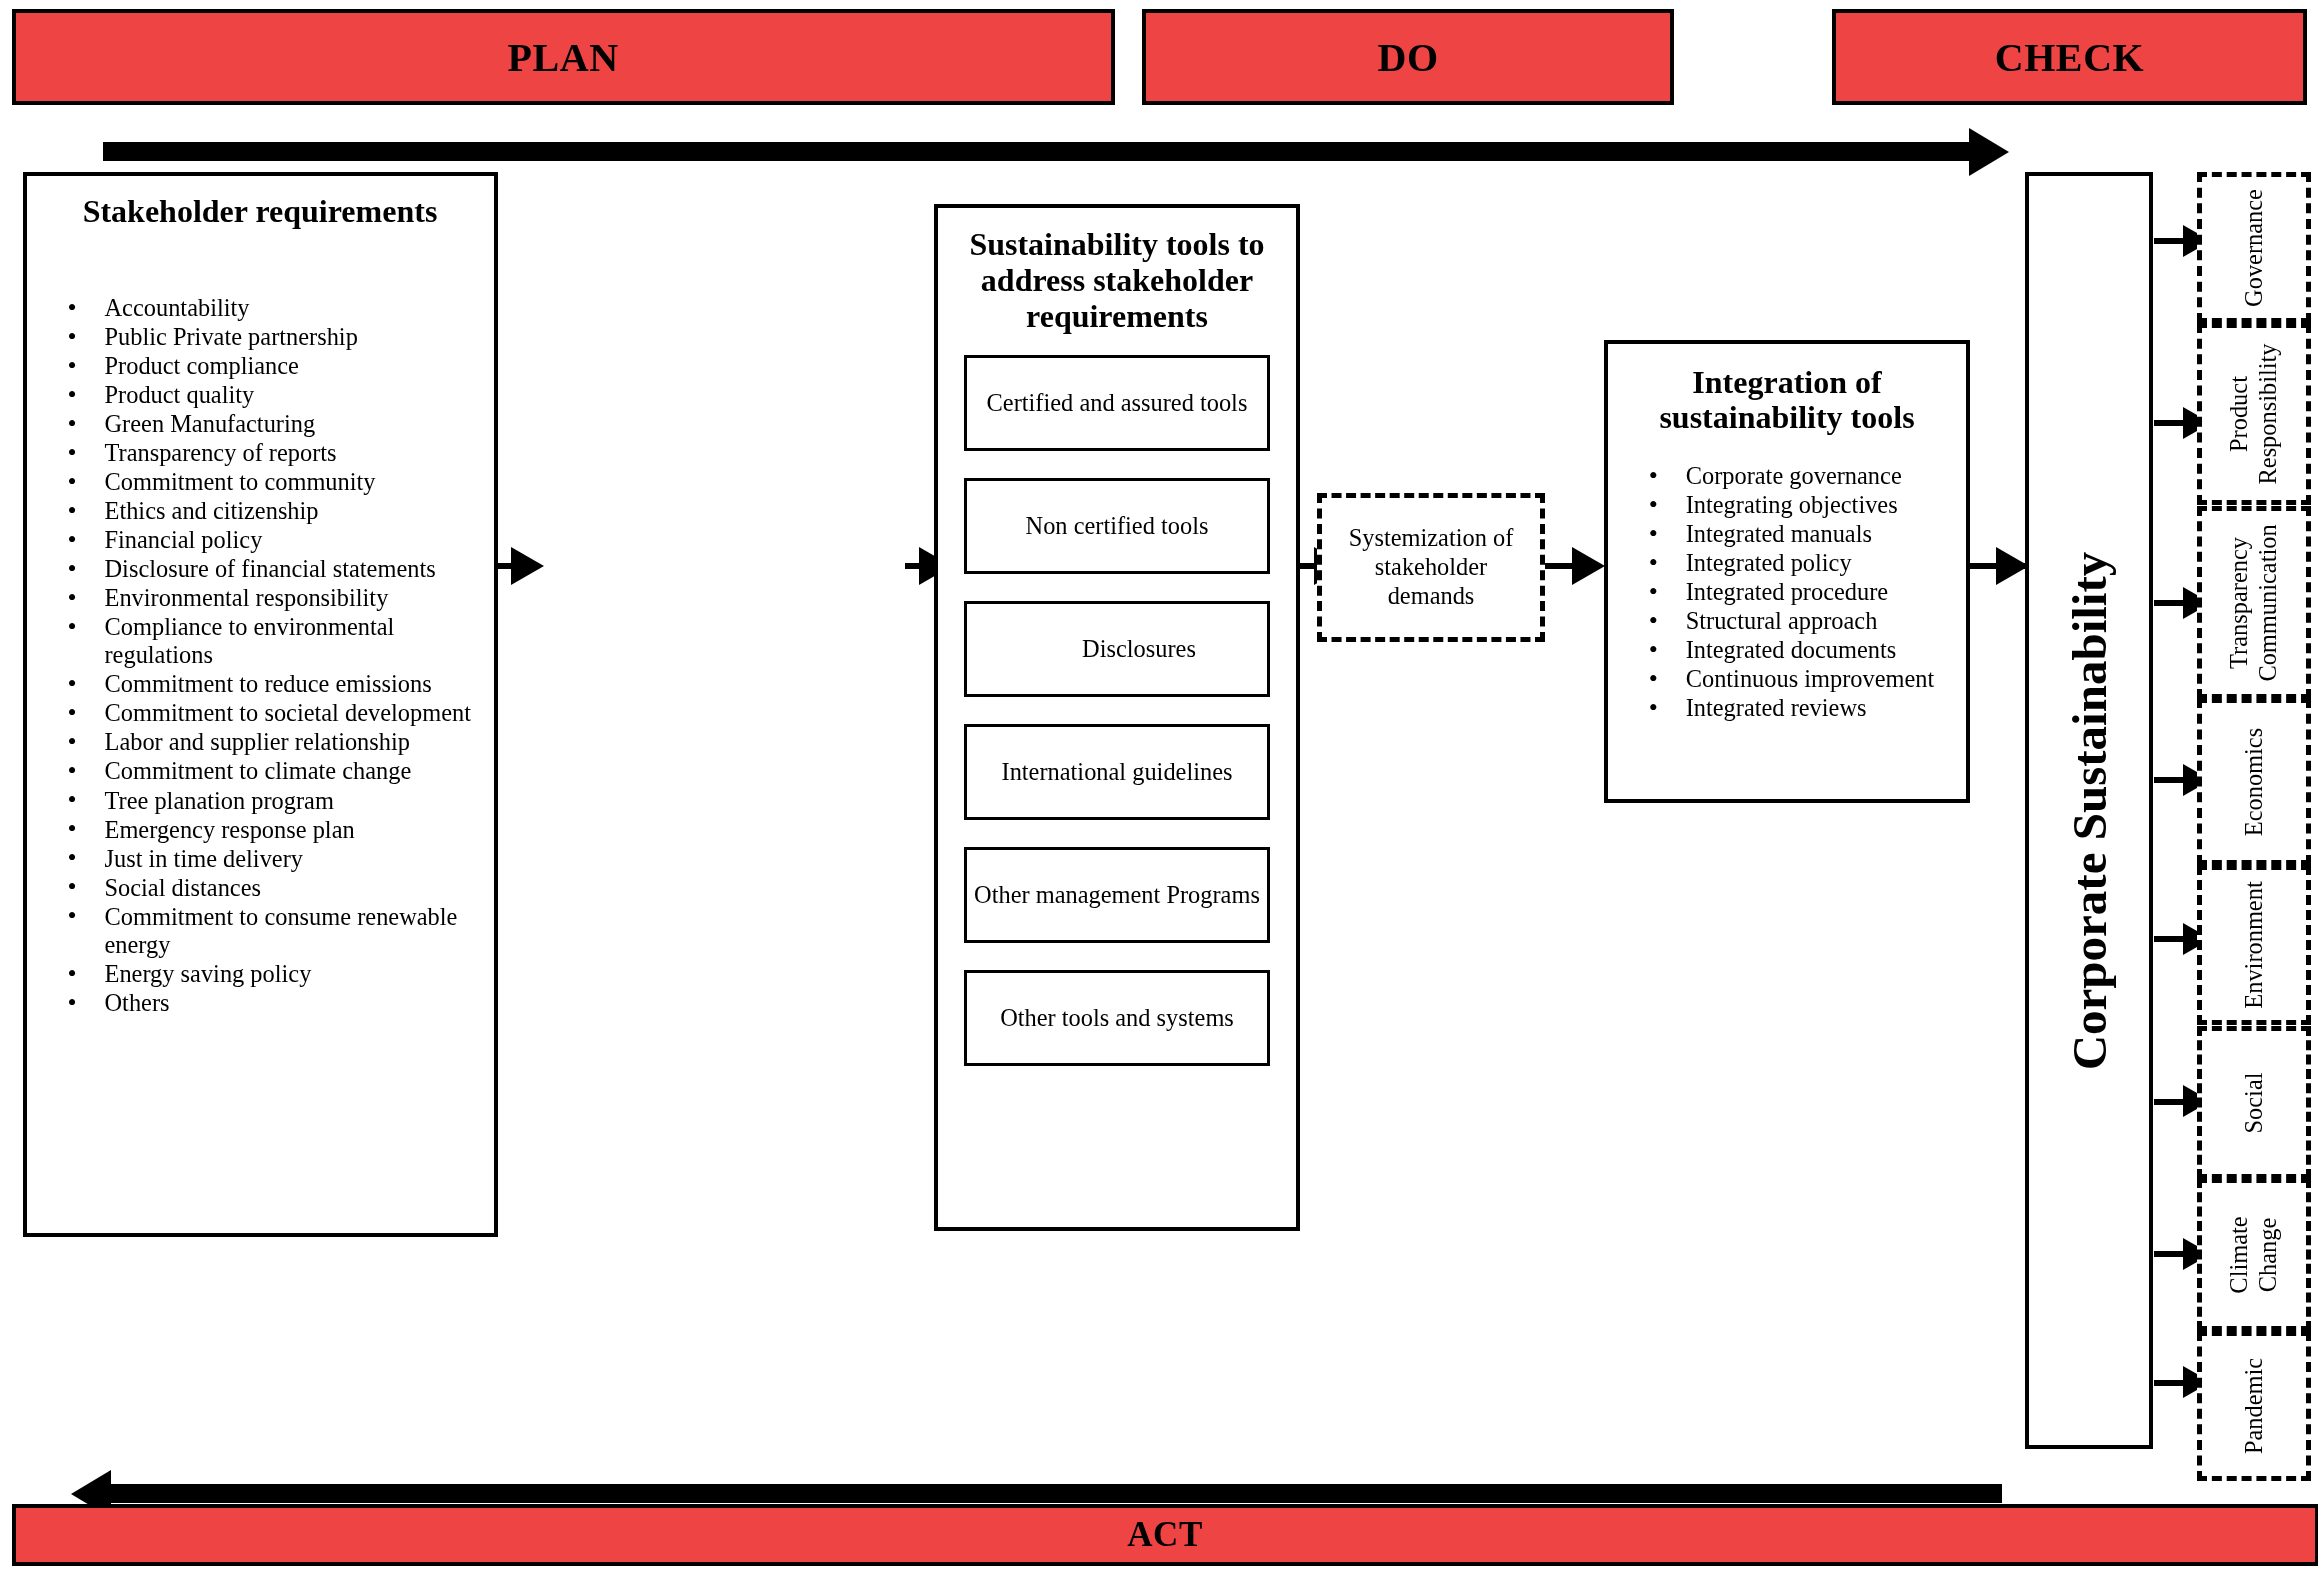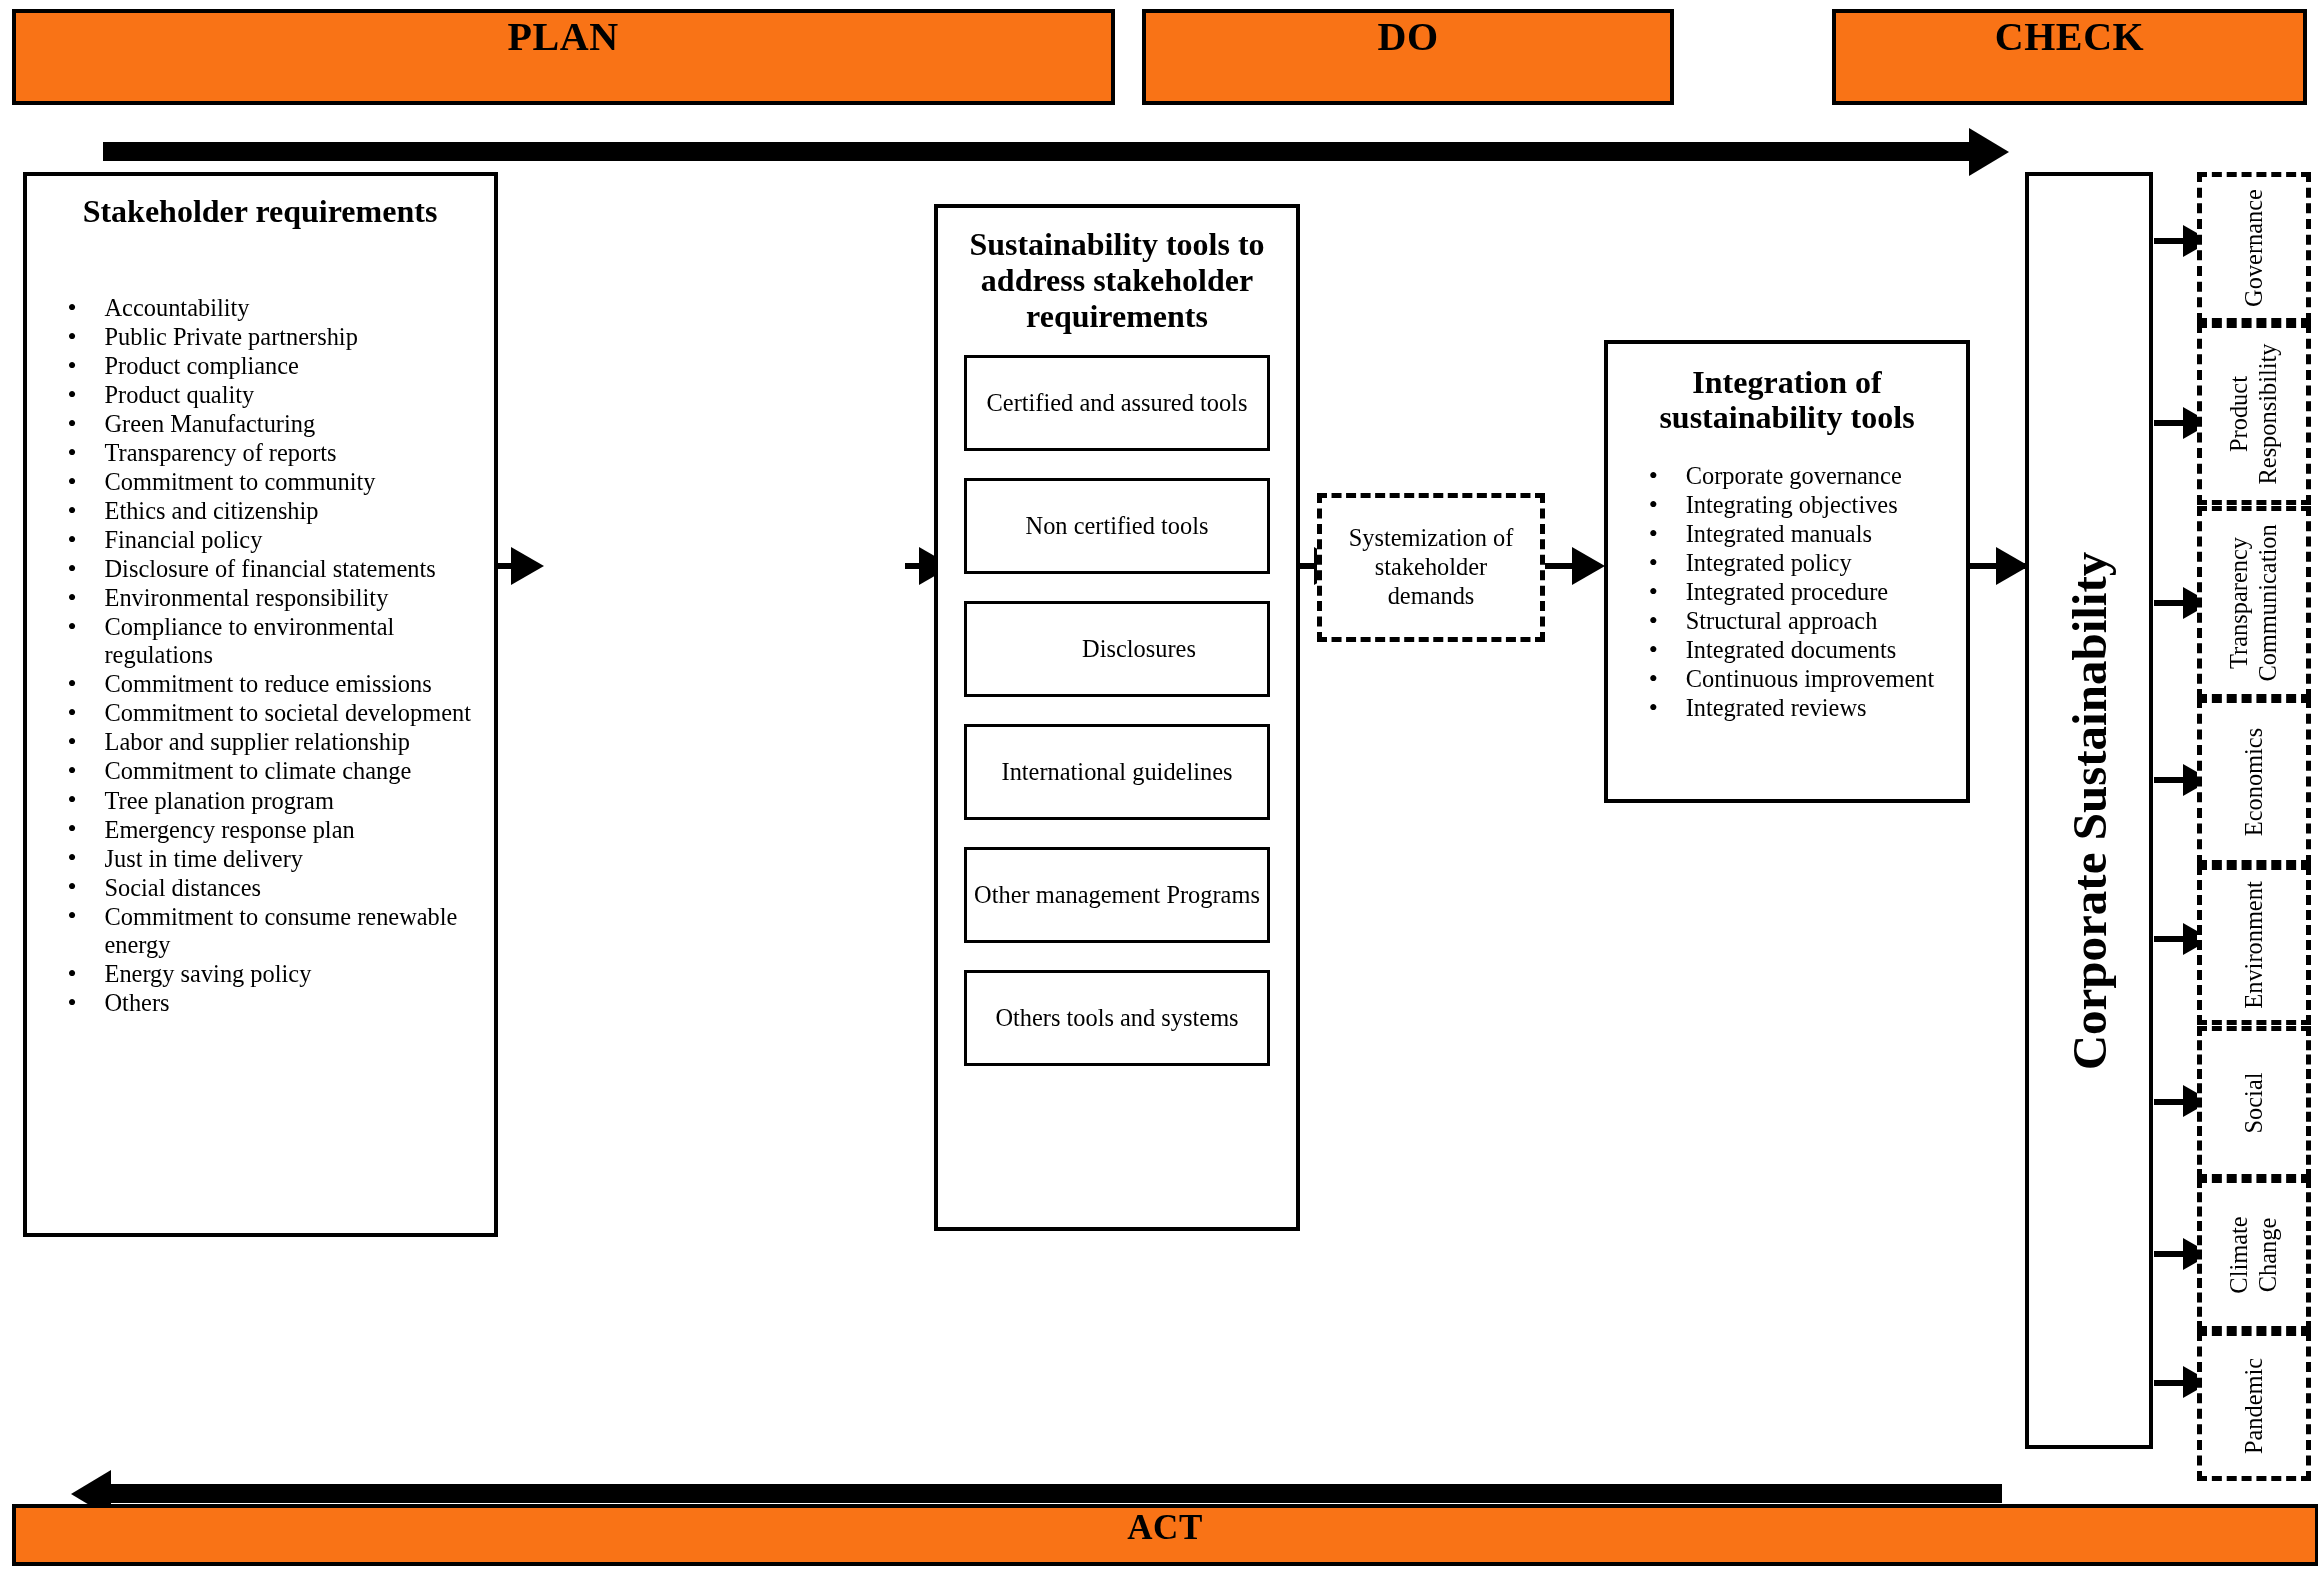--- a/index.html
+++ b/index.html
@@ -12,23 +12,24 @@
     height: 1575px;
     background: #ffffff;
     font-family: "Liberation Serif", "DejaVu Serif", serif;
     color: #000000;
     overflow: hidden;
   }
   .abs { position: absolute; box-sizing: border-box; }
 
   
   .phase-bar {
-    background: #f97316;
+    background: #ef4444;
     border: 4.5px solid #000;
     display: flex;
+    align-items: center;
     justify-content: center;
   }
   .phase-label {
     font-weight: bold;
     font-size: 40px;
     letter-spacing: 0.6px;
   }
 
   
   .box-solid {
@@ -208,21 +209,21 @@
   <div class="arrow-head-r" style="left:919px; top:547px; border-top-width:19px; border-bottom-width:19px; border-left-width:33px;"></div>
 
   <div class="abs box-solid" style="left:934px; top:204px; width:366px; height:1027px; padding:11.6px 13px;">
     <div class="box-title" style="margin-top:7.7px; padding:0 14px;">Sustainability tools to address stakeholder requirements</div>
 
     <div class="tool-box" style="margin:20.5px 13px 0 13px; height:90px;">Certified and assured tools</div>
     <div class="tool-box" style="margin:27px 13px 0 13px; height:90px;">Non certified tools</div>
     <div class="tool-box" style="margin:27px 13px 0 13px; height:90px;padding-left:44px;">Disclosures</div>
     <div class="tool-box" style="margin:27px 13px 0 13px; height:90px;">International guidelines</div>
     <div class="tool-box" style="margin:27px 13px 0 13px; height:90px;">Other management Programs</div>
-    <div class="tool-box" style="margin:27px 13px 0 13px; height:90px;">Others tools and systems</div>
+    <div class="tool-box" style="margin:27px 13px 0 13px; height:90px;">Other tools and systems</div>
   </div>
 
   <div class="arrow-shaft-h" style="left:1300px; top:563px; width:36px; height:5.8px;"></div>
   <div class="arrow-head-r" style="left:1314px; top:547px; border-top-width:19px; border-bottom-width:19px; border-left-width:33px;"></div>
 
   <div class="abs box-dashed" style="left:1317px; top:493px; width:228px; height:149px; display:flex; align-items:center; justify-content:center; padding:6.4px 11.6px;">
     <div class="body-text">Systemization of stakeholder demands</div>
   </div>
 
   <div class="arrow-shaft-h" style="left:1545px; top:563px; width:51px; height:5.8px;"></div>

